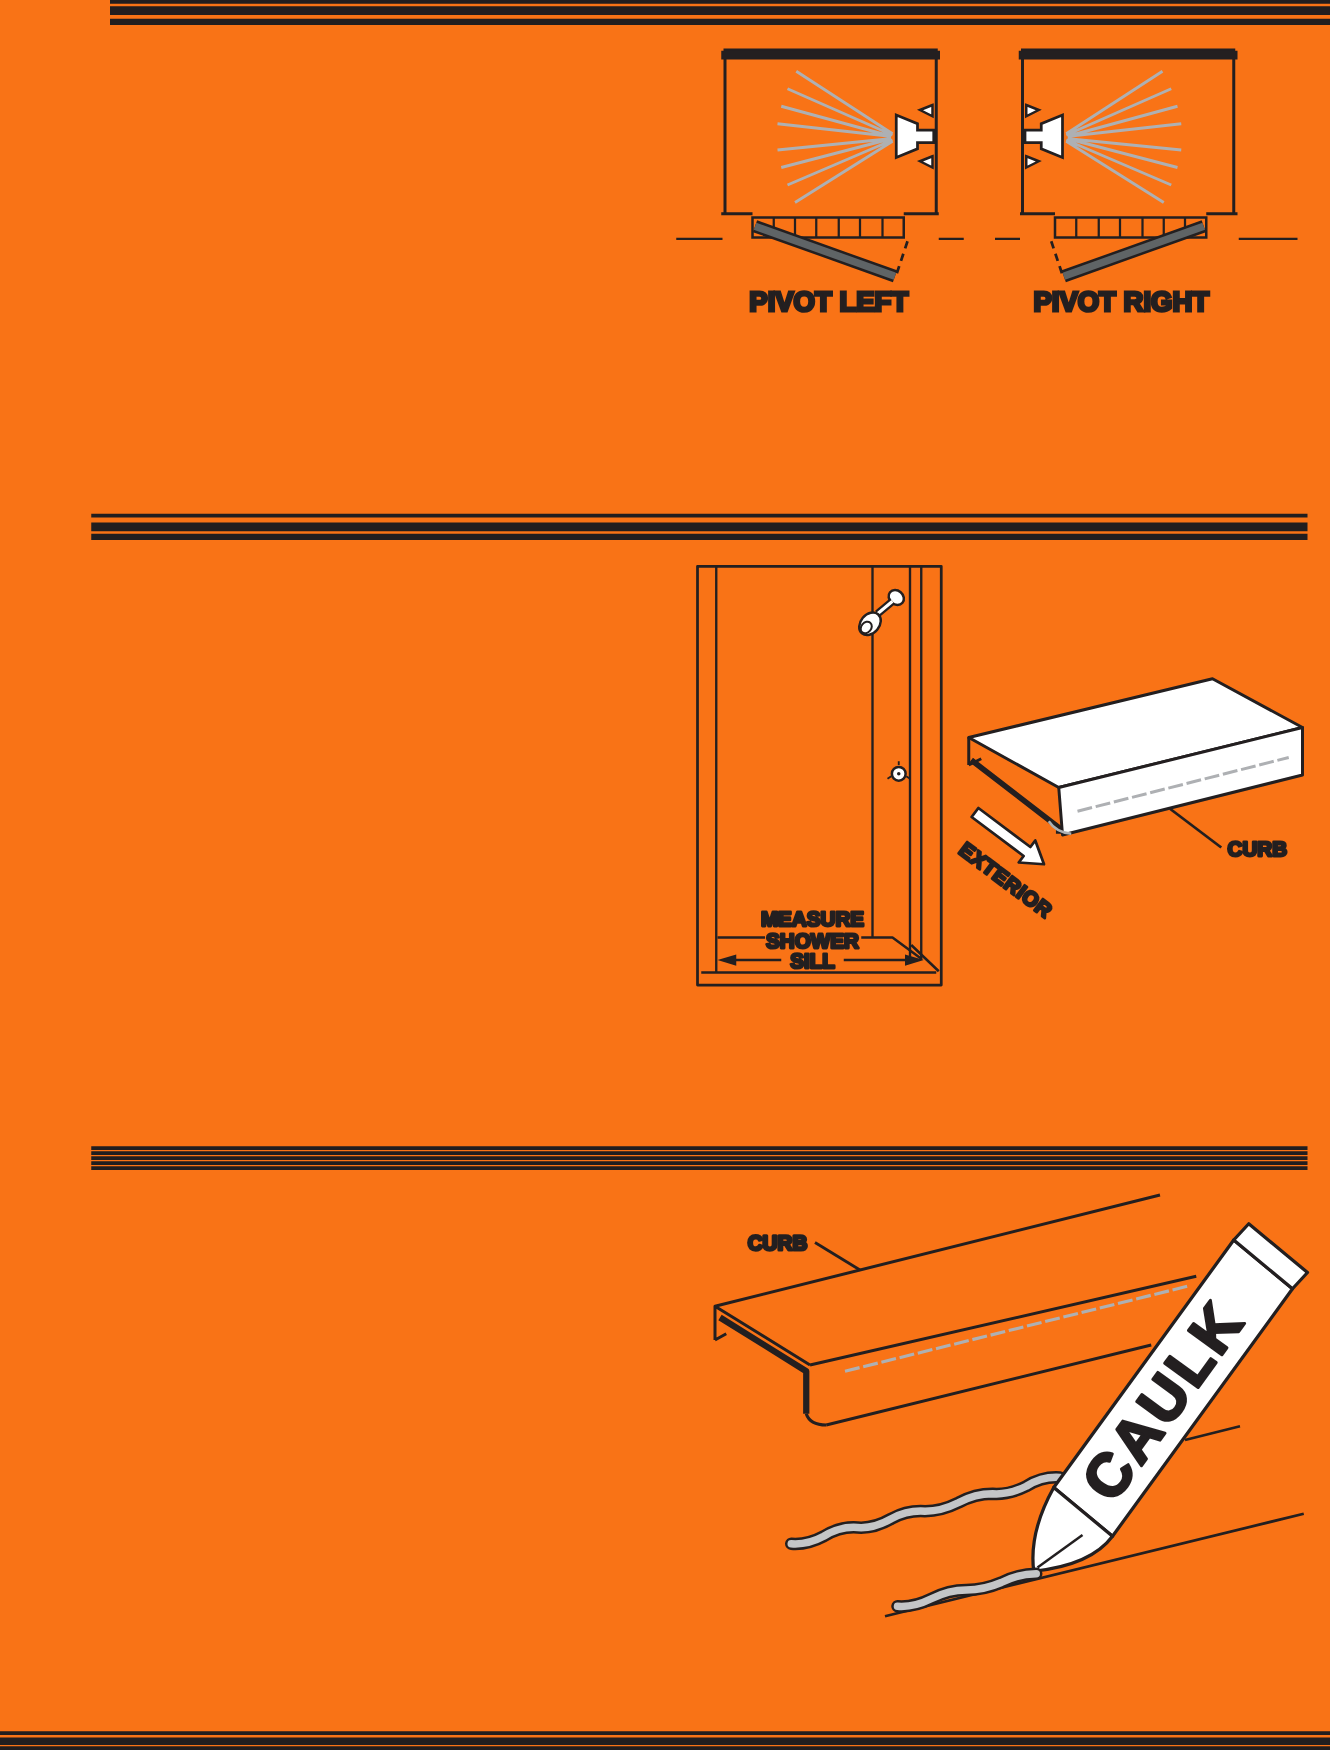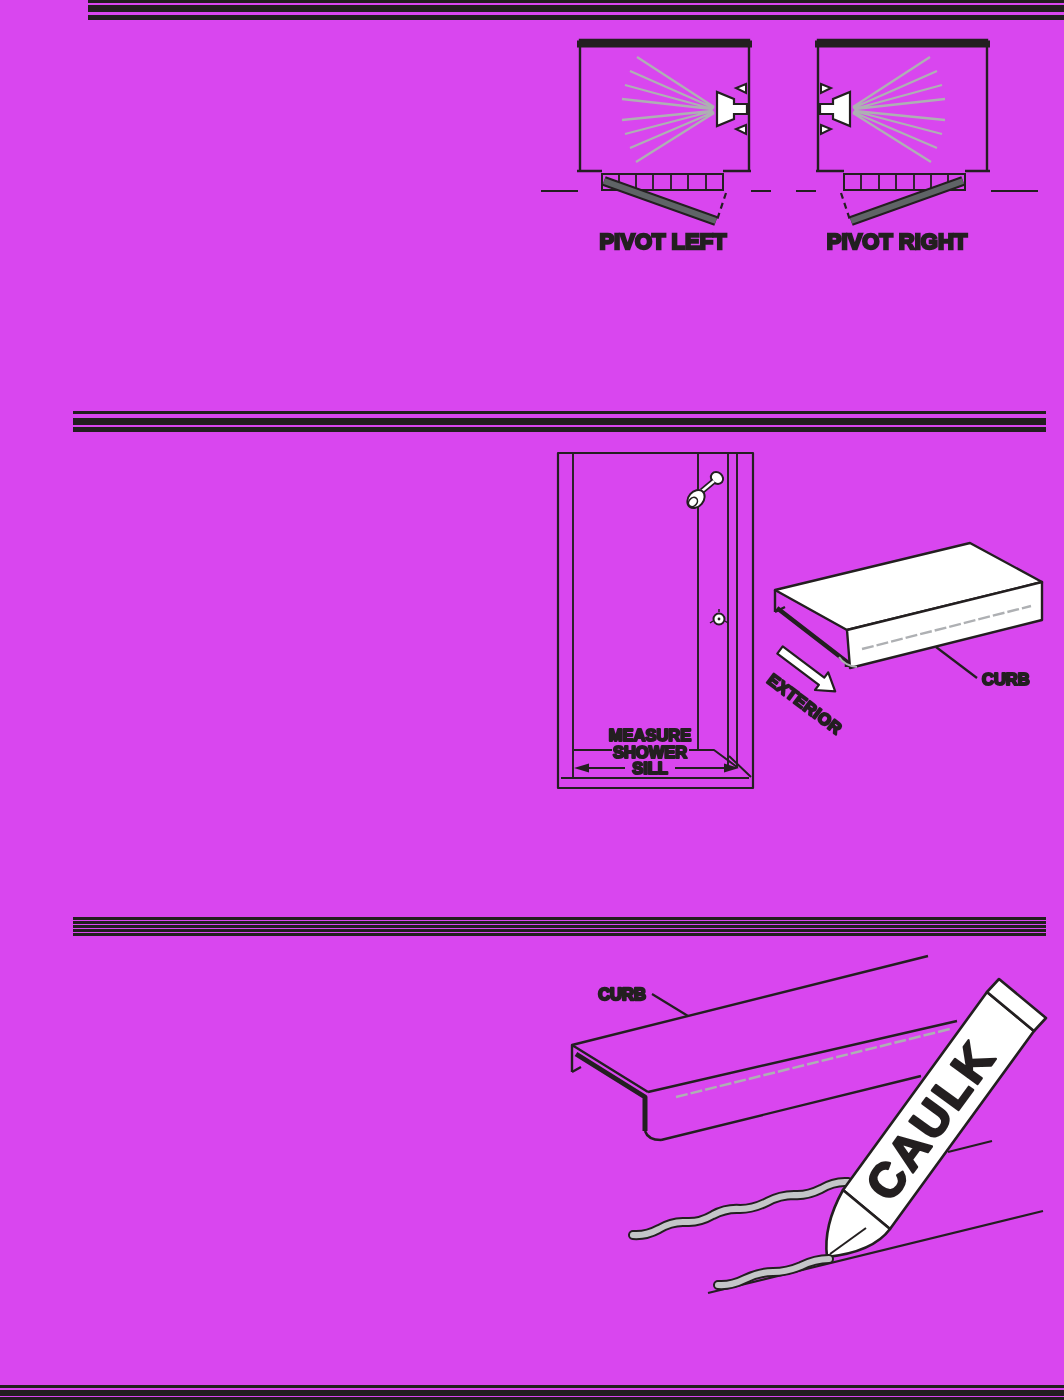--- a/index.html
+++ b/index.html
@@ -1,16 +1,16 @@
 <!DOCTYPE html>
 <html><head>
 <meta charset="utf-8">
 <style>
   html,body{margin:0;padding:0;background:#e8e8e8;}
-  .page{position:relative;width:1064px;height:1400px;background:#d946ef;overflow:hidden;
+  .page{position:relative;width:1064px;height:1400px;background:#f97316;overflow:hidden;
         font-family:"Liberation Sans",sans-serif;}
   .bar{position:absolute;background:#221e1f;}
   .fig{position:absolute;}
   svg text{font-family:"Liberation Sans",sans-serif;font-weight:bold;fill:#231f20;}
   .lbl-lg{font-size:22px;}
   .lbl-md{font-size:16.5px;}
   .lbl-caulk{font-size:48px;letter-spacing:3px;}
 </style>
 </head>
 <body>

